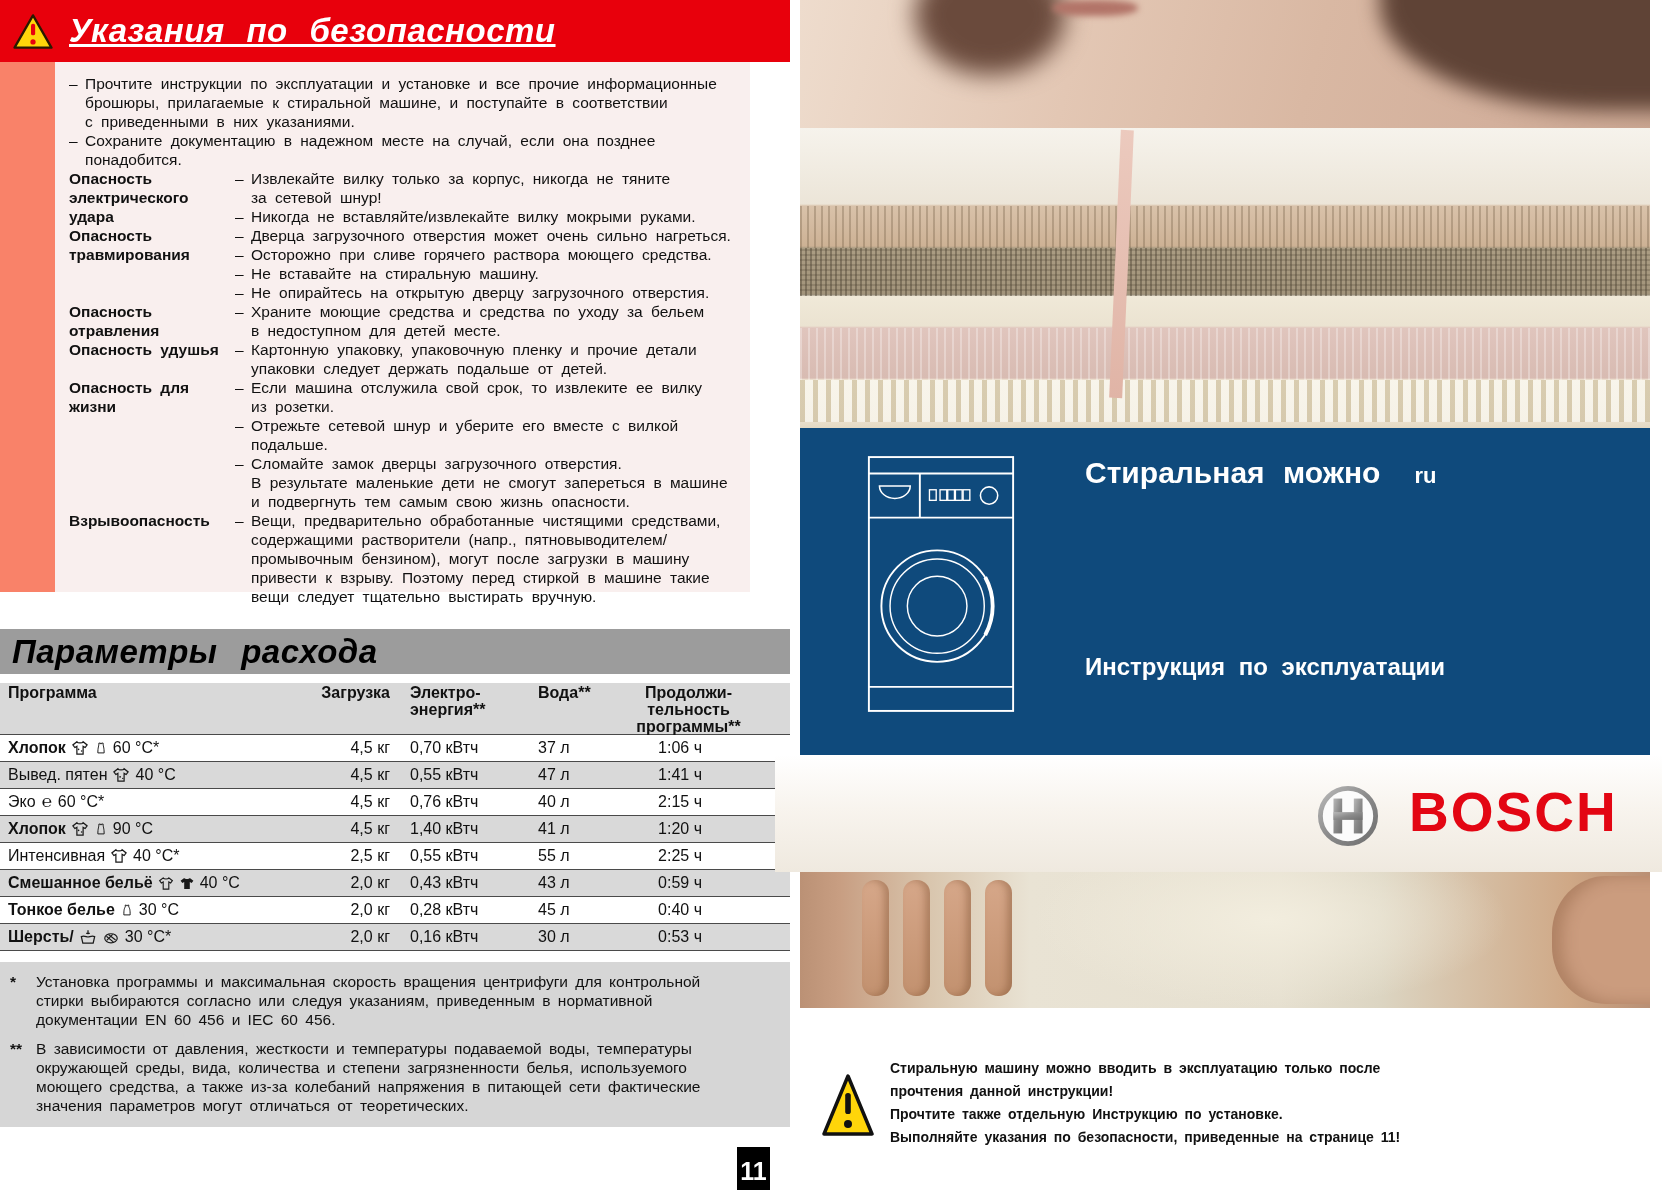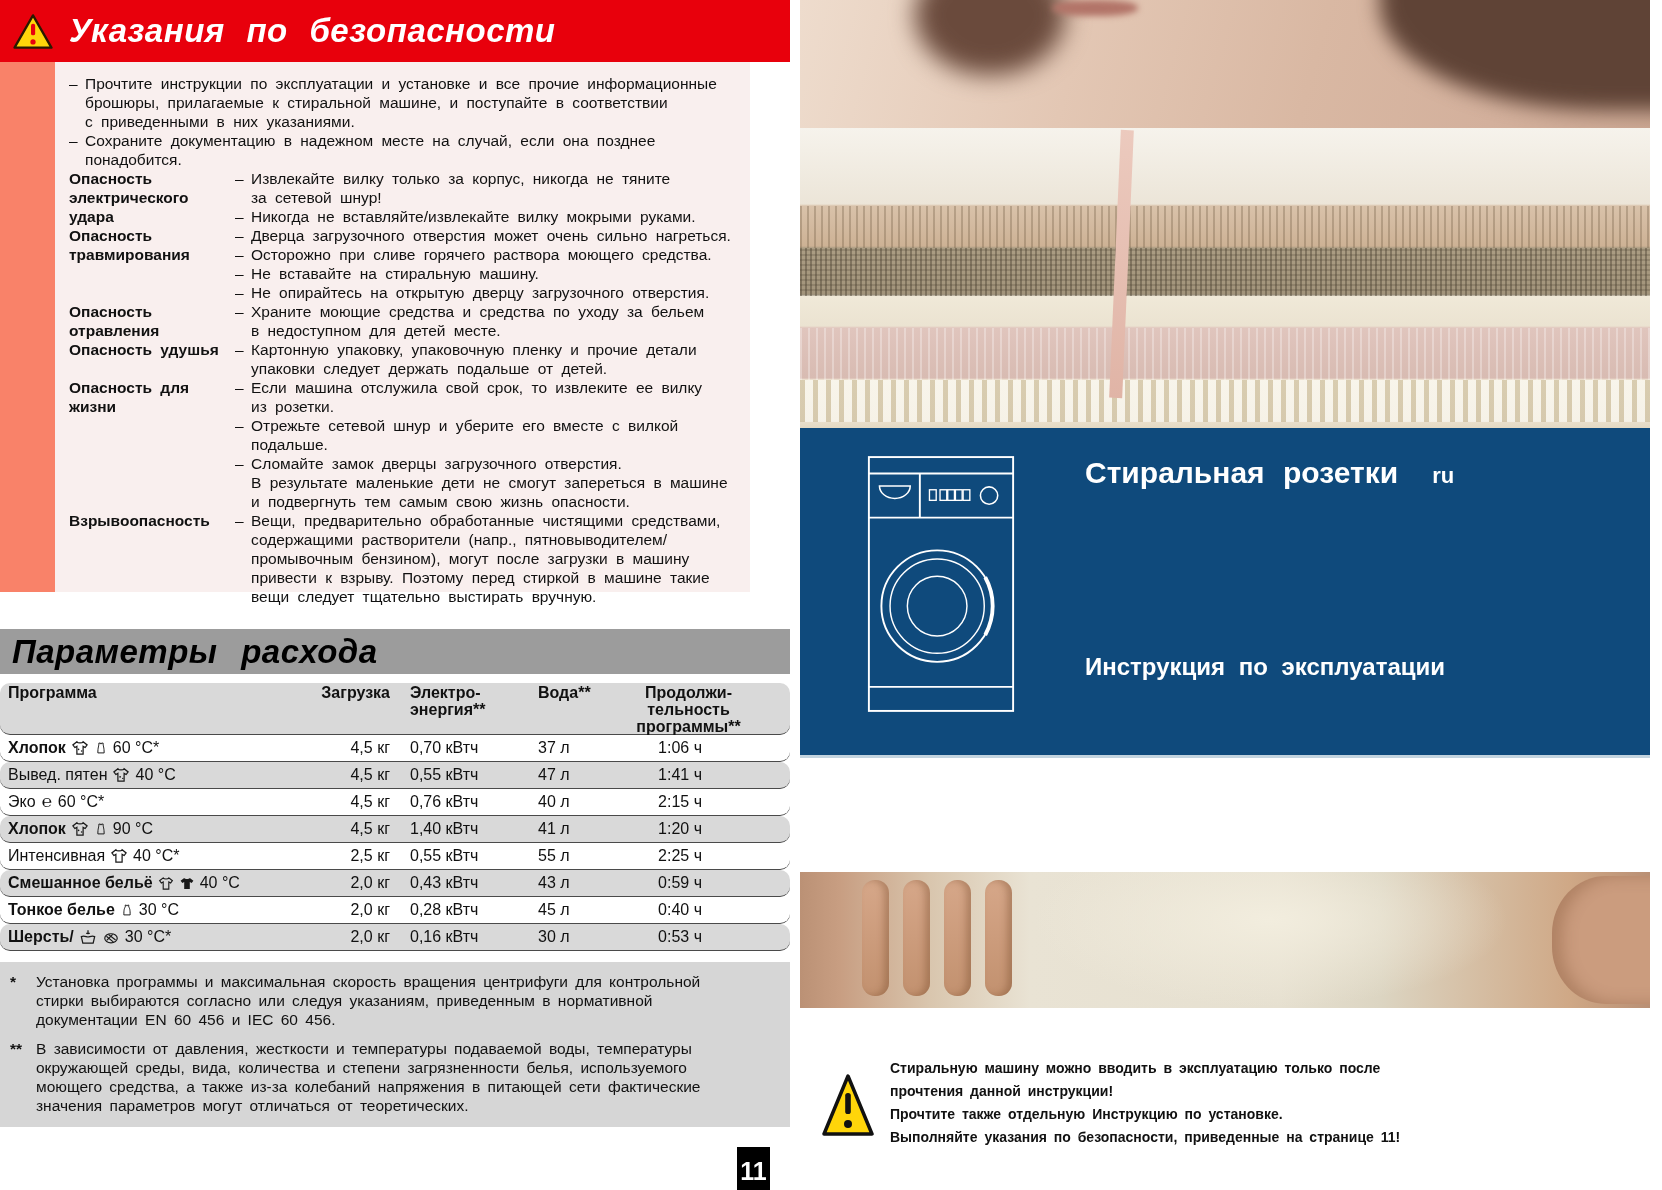--- a/index.html
+++ b/index.html
@@ -5,40 +5,40 @@
   html,body{margin:0;padding:0;background:#fff;}
   .page{position:relative;width:1662px;height:1190px;background:#ffffff;overflow:hidden;
         font-family:"Liberation Sans","DejaVu Sans",sans-serif;color:#111;}
   .pre{white-space:pre-line;}
 
   
   .red-bar{position:absolute;left:0;top:0;width:790px;height:62px;background:#e8000c;
            display:flex;align-items:center;}
   .red-bar .tri{margin-left:13px;flex:0 0 auto;}
   .red-title{color:#fff;font-style:italic;font-weight:bold;font-size:33px;margin-left:16px;
-             letter-spacing:.5px;word-spacing:12px;}
+             letter-spacing:.5px;word-spacing:12px;text-decoration:underline;}
 
   .safety{position:absolute;left:0;top:62px;width:790px;height:530px;}
   .salmon{position:absolute;left:0;top:0;width:55px;height:100%;background:#f98269;}
   .safety-content{position:absolute;left:55px;top:0;width:695px;height:100%;background:#f9efee;
                   padding:12px 18px 0 14px;box-sizing:border-box;
                   font-size:15.5px;line-height:19px;word-spacing:4px;}
   .li{display:flex;}
   .li .dash{flex:0 0 16px;}
   .hazard{display:flex;}
   .hz-label{flex:0 0 160px;font-weight:bold;padding-right:6px;}
   .hz-items{flex:1;}
 
   .banner{position:absolute;left:0;top:629px;width:790px;height:45px;background:#9c9c9c;
           color:#000000;font-style:italic;font-weight:bold;font-size:33px;line-height:45px;
           padding-left:12px;box-sizing:border-box;word-spacing:14px;letter-spacing:.5px;}
 
   .ctable{position:absolute;left:0;top:683px;width:790px;font-size:16px;}
   .trow{display:grid;grid-template-columns:318px 78px 130px 95px 169px;align-items:center;
-        border-bottom:1px solid #4a4a4a;border-radius:10px;}
+        border-bottom:1px solid #4a4a4a;}
   .thead{background:#d9d9d9;height:51px;font-weight:bold;align-items:start;line-height:17px;}
   .thead .c{padding-top:1px;}
   .drow{height:26px;}
   .drow.alt{background:#d9d9d9;}
   .c-prog{padding-left:8px;display:flex;align-items:center;gap:5px;white-space:nowrap;}
   .c-load{text-align:right;padding-right:6px;}
   .c-energy{padding-left:14px;}
   .c-water{padding-left:12px;}
   .c-dur{text-align:right;padding-right:88px;}
   .thead .c-dur{text-align:center;padding-right:34px;}
@@ -431,26 +431,42 @@
         </g>
         <circle cx="128" cy="43" r="9" stroke-width="1.6"></circle>
         <circle cx="74" cy="158" r="58"></circle>
         <circle cx="74" cy="158" r="49" stroke-width="1.5"></circle>
         <circle cx="74" cy="158" r="31" stroke-width="1.5"></circle>
         <path d="M124 128 a62 62 0 0 1 0 60" stroke-width="4"></path>
         <line x1="3" y1="242" x2="153" y2="242"></line>
       </g>
     </svg>
     <div class="product-title">
-      <span>Стиральная розетки</span>
+      <span>Стиральная можно</span>
       <span class="lang">ru</span>
     </div>
     <div class="subtitle">Инструкция по эксплуатации</div>
   </div>
 
+  <div class="bosch-band">
+    <svg class="bosch-sym" width="62" height="62" viewBox="0 0 64 64">
+      <defs>
+        <linearGradient id="sg" x1="0" y1="0" x2="1" y2="1">
+          <stop offset="0" stop-color="#b9b9b9"></stop>
+            <stop offset="0.5" stop-color="#8a8a8a"></stop>
+            <stop offset="1" stop-color="#6f6f6f"></stop>
+        </linearGradient>
+      </defs>
+      <circle cx="32" cy="32" r="28.5" fill="#fbfbfb" stroke="url(#sg)" stroke-width="5"></circle>
+      <rect x="17" y="14" width="9" height="36" fill="url(#sg)"></rect>
+      <rect x="38" y="14" width="9" height="36" fill="url(#sg)"></rect>
+      <rect x="17" y="28" width="30" height="8" fill="url(#sg)"></rect>
+    </svg>
+    <div class="bosch-text">BOSCH</div>
+  </div>
 
   <div class="photo-bottom">
     <div class="finger" style="left:62px"></div>
     <div class="finger" style="left:103px"></div>
     <div class="finger" style="left:144px"></div>
     <div class="finger" style="left:185px"></div>
     <div class="fab-glow"></div>
     <div class="hand-right"></div>
   </div>
 

